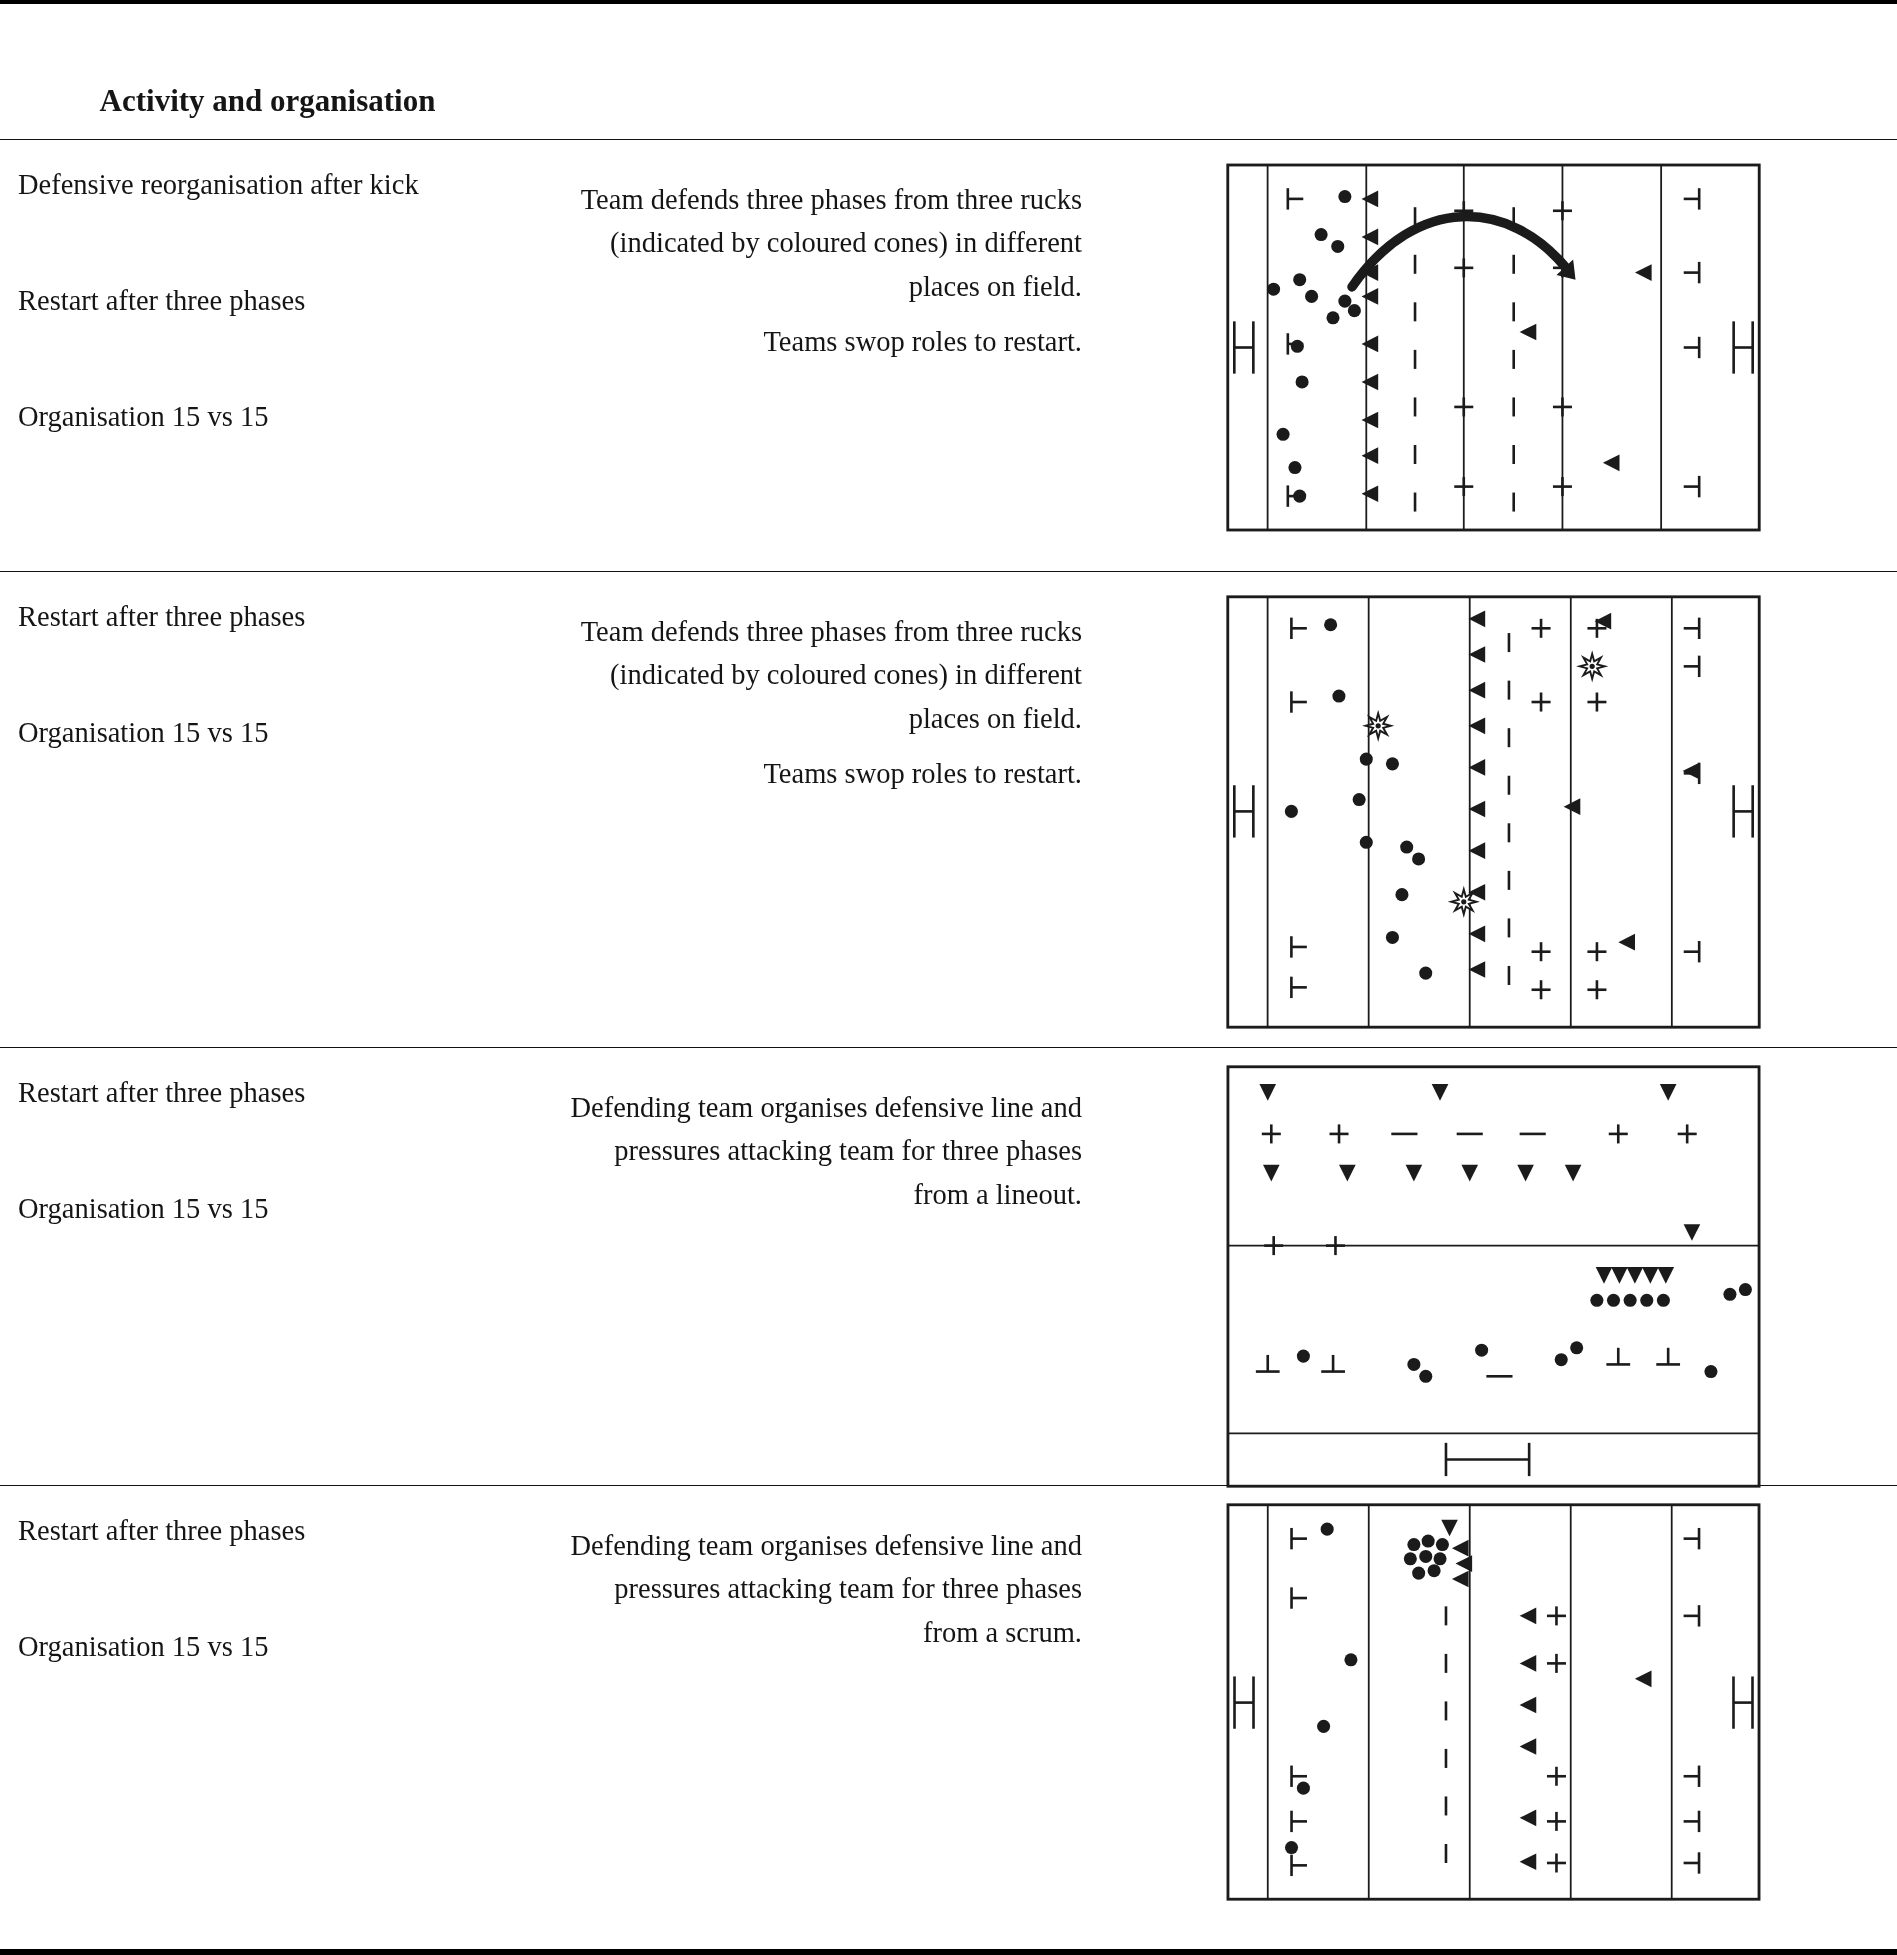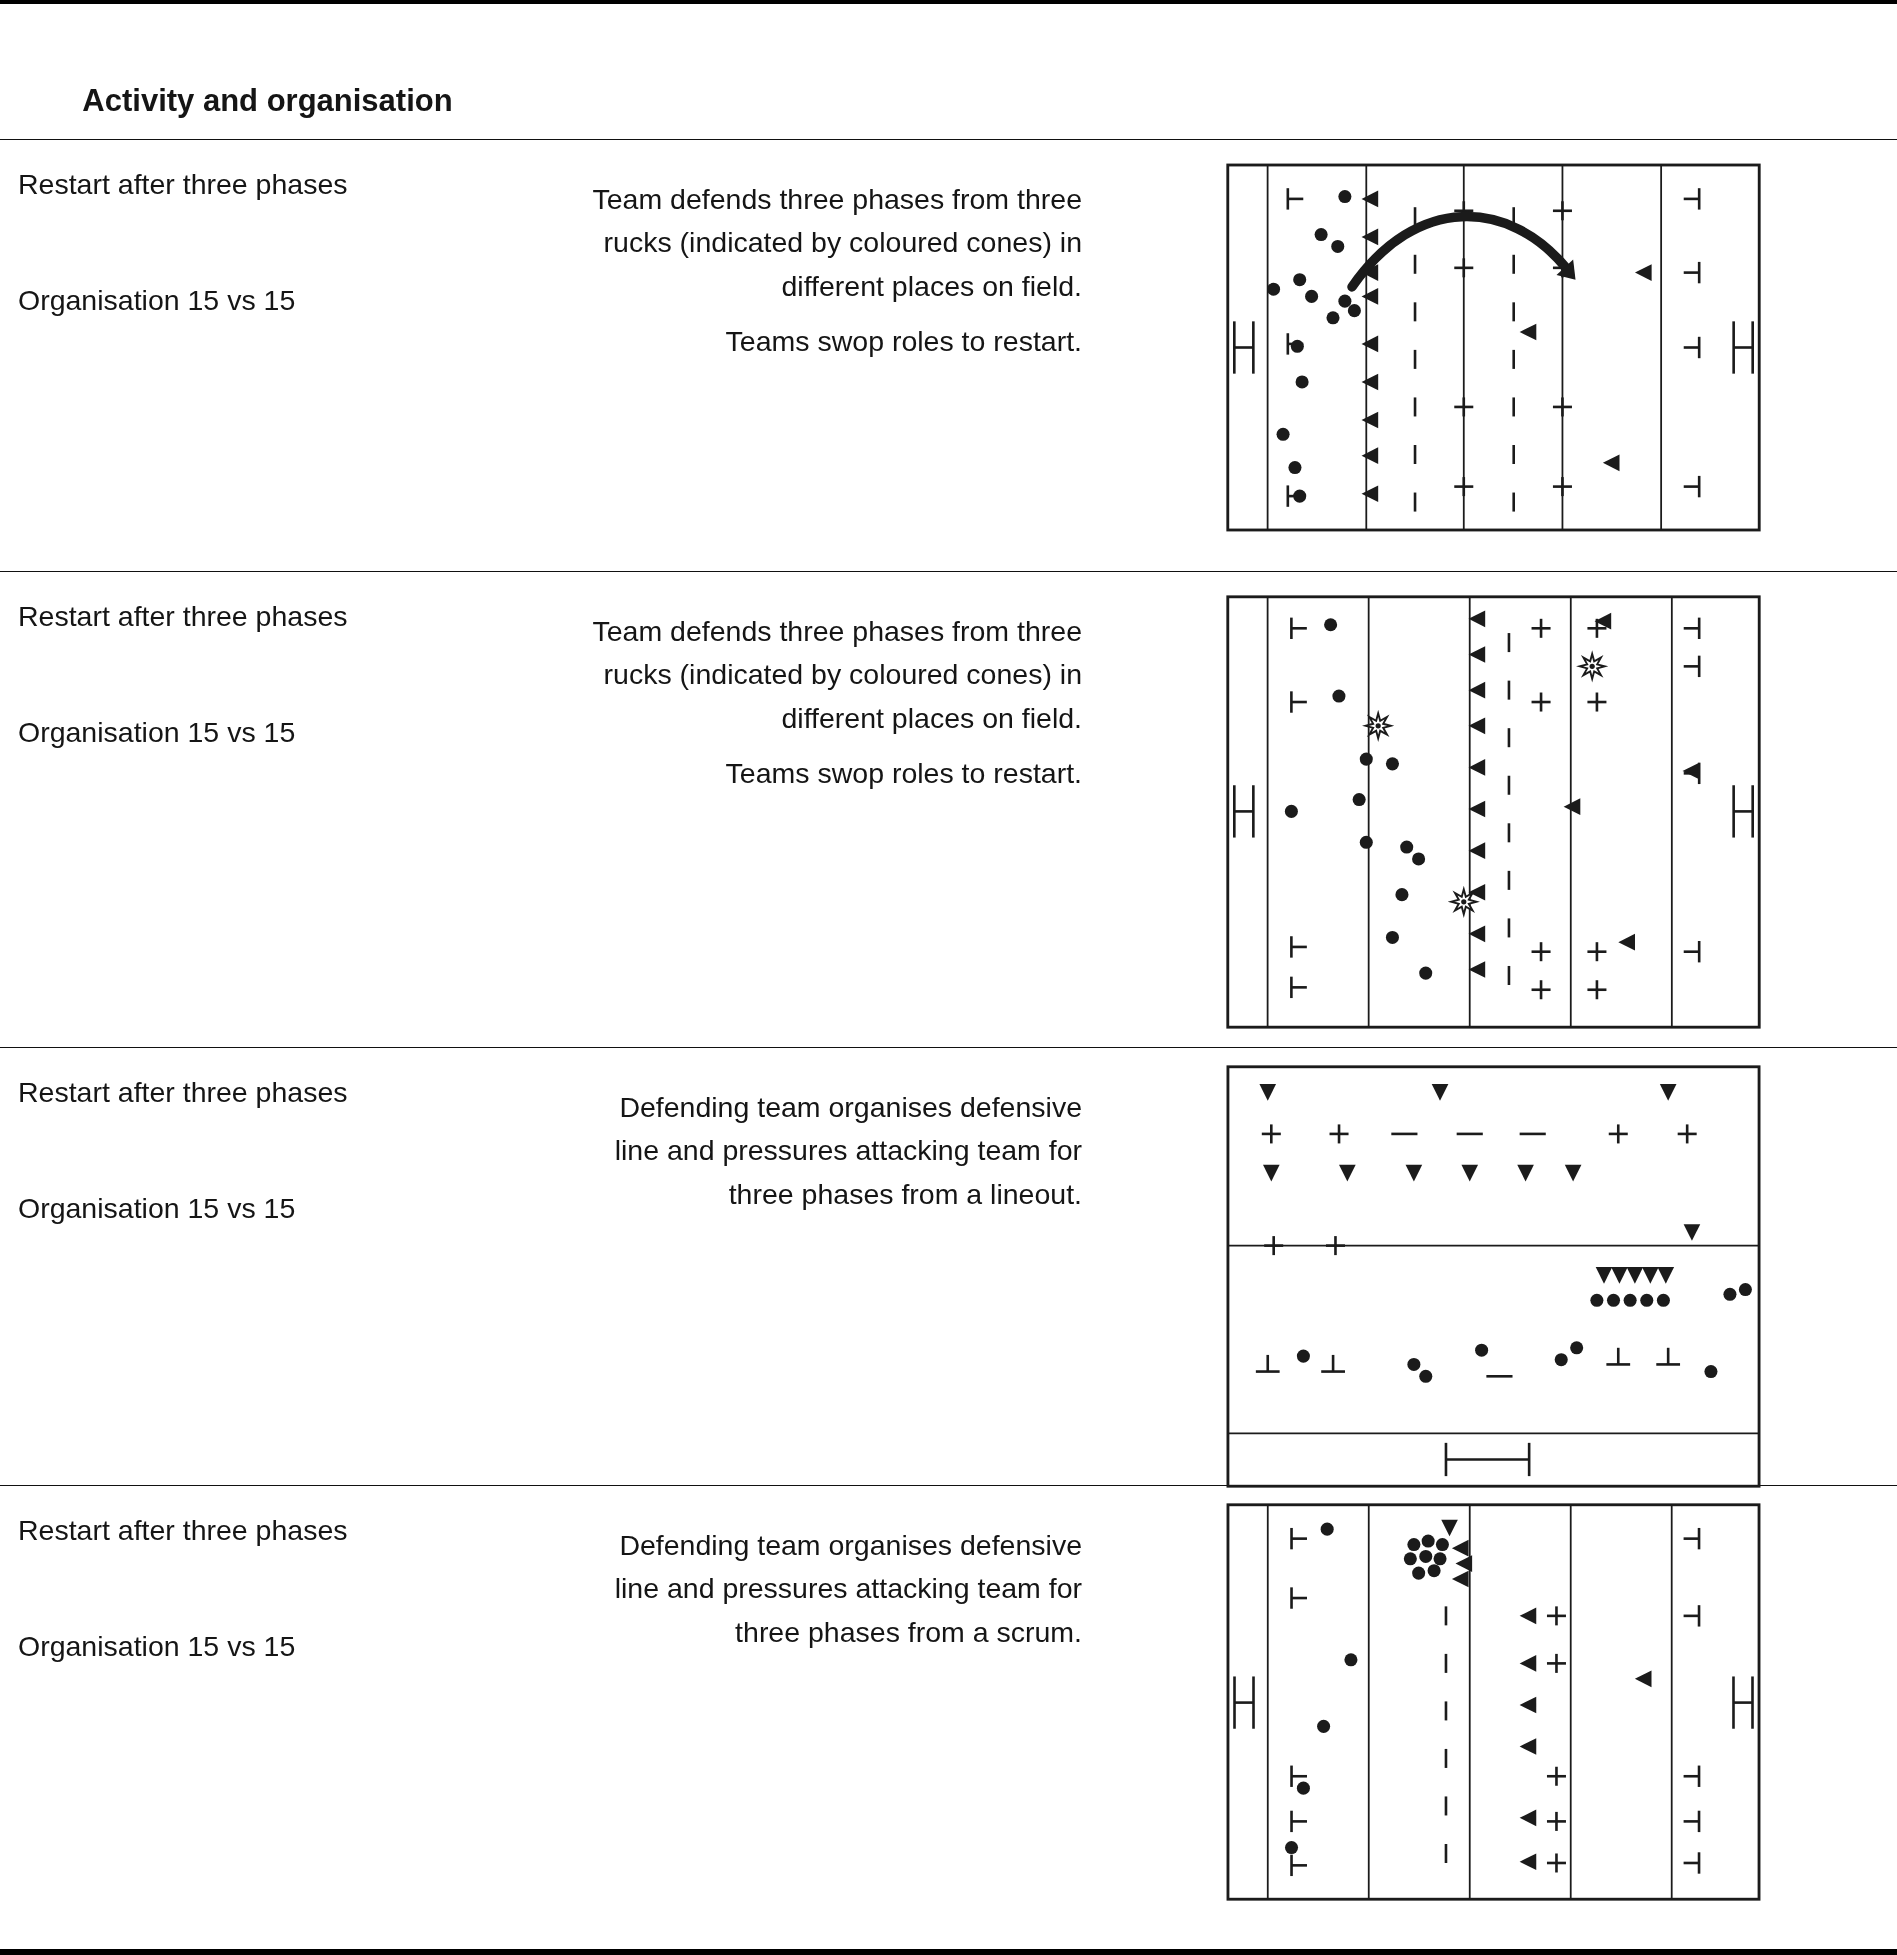--- a/index.html
+++ b/index.html
@@ -1,20 +1,20 @@
 <!DOCTYPE html>
 <html style="font-size:9px"><head>
 <meta charset="utf-8">
 <style>
   * { box-sizing: border-box; }
   html, body { margin: 0; padding: 0; background: #fff; }
   .page {
     width: 1898px;
     height: 1955px;
-    font-family: Liberation Sans, sans-serif;
+    font-family: Liberation Serif, serif;
     color: #151515;
     display: flex;
     flex-direction: column;
     border-top: 4px solid #000;
     border-bottom: 6.3px solid #000;
     background: #fff;
   }
   .thead {
     display: grid;
     grid-template-columns: 535px 604px 1fr;
@@ -50,20 +50,21 @@
 <body>
 
 <div class="page">
 
   <div class="thead">
     <div class="th">Activity and organisation</div>
   </div>
 
   <section class="row r1">
     <div class="cell activity">
+      <p>Defensive reorganisation after kick</p>
       <p>Restart after three phases</p>
       <p>Organisation 15 vs 15</p>
     </div>
     <div class="cell description">
       <p>Team defends three phases from three rucks (indicated by coloured cones) in different places on field.</p>
       <p>Teams swop roles to restart.</p>
     </div>
     <div class="cell diagram-cell">
       <svg class="diagram" viewBox="0 0 450 310" style="height: 369px;">
           <rect x="1.5" y="1.5" width="447" height="307" fill="none" stroke="#1b1b1b" stroke-width="2.4"></rect>

